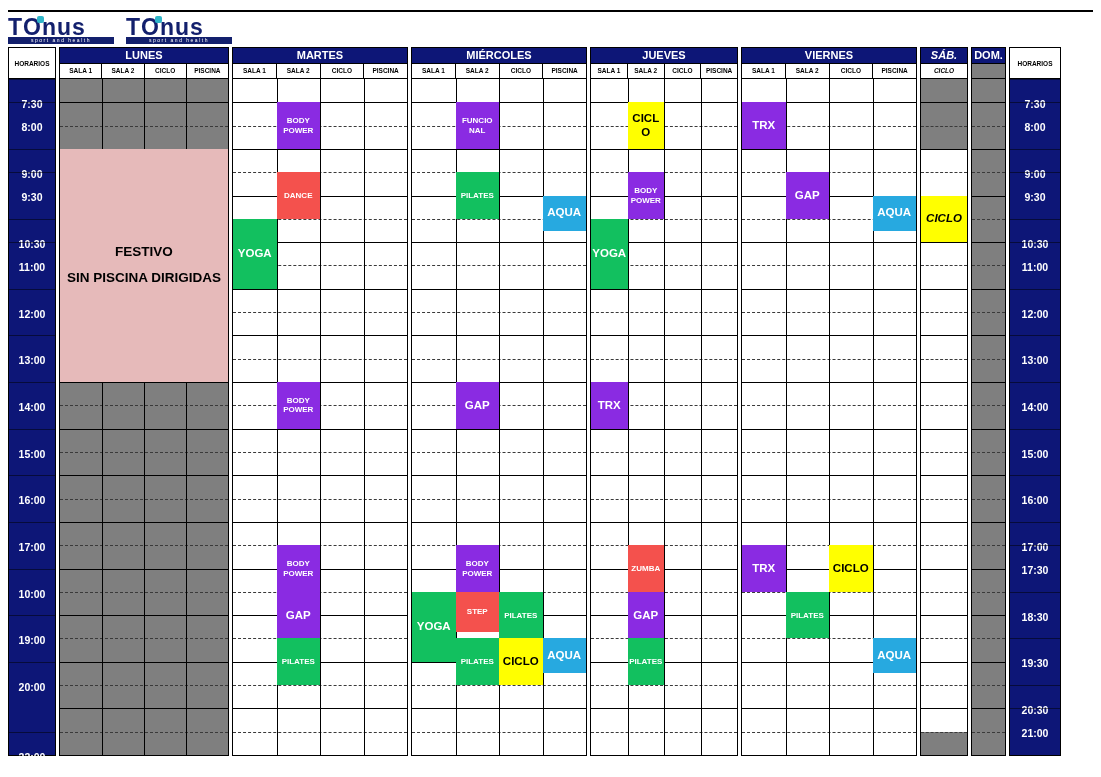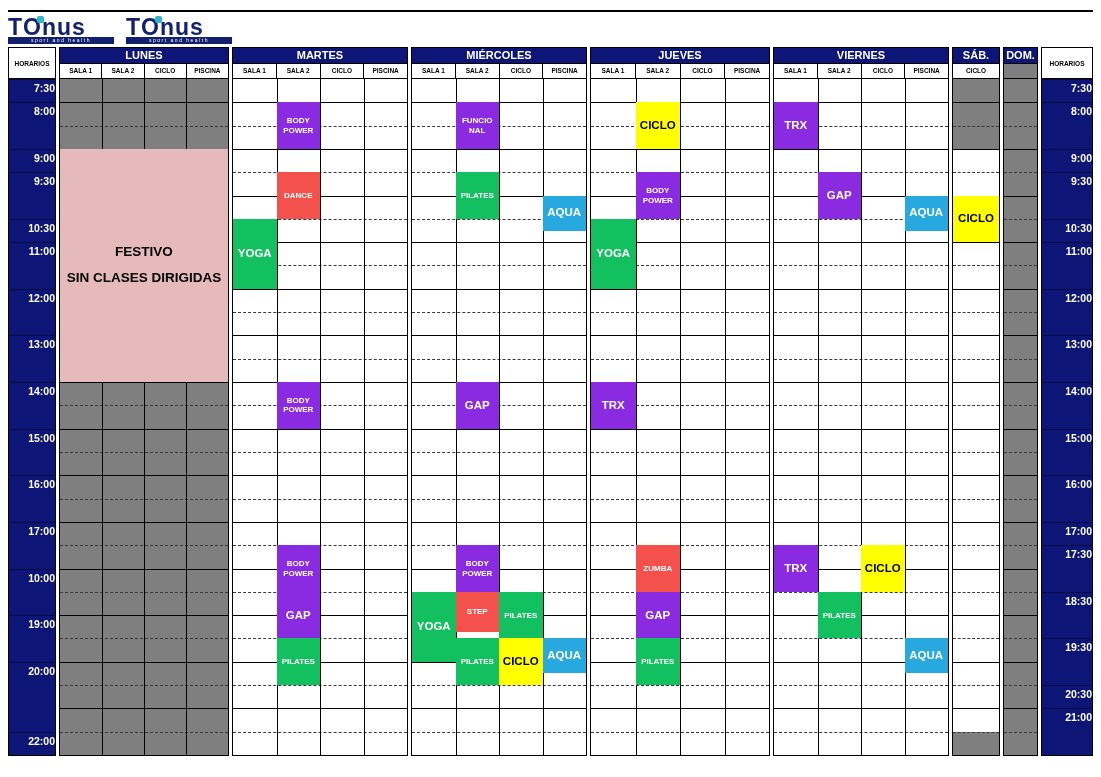--- a/index.html
+++ b/index.html
@@ -35,22 +35,22 @@
         overflow-wrap:anywhere; }
   .ev.lg { font-size:11.5px; }
   .ev.sm { font-size:8px; }
   .ev.dark-text { color:#000; }
   .notice { position:absolute; left:0; right:0; z-index:3; background:#e6baba; color:#000; font-weight:bold;
             font-size:13.5px; display:flex; flex-direction:column; justify-content:center;
             gap:9px; text-align:center; padding:17px 2px; line-height:1.25; }
   .horarios-head { height:31px; border-bottom:1px solid #000; display:flex; align-items:center;
                    justify-content:center; font-size:6.5px; font-weight:bold; color:#000; background:#fff; }
   .time-body { position:relative; height:676px; background:#0d1677; }
-  .tlabel { position:absolute; left:0; width:100%; text-align:right; color:#fff; font-weight:bold;
-            font-size:10.5px; padding-top:2px; border-top:1px solid rgba(0,0,0,.5); }
+  .tlabel { position:absolute; left:0; width:100%; text-align:center; color:#fff; font-weight:bold;
+            font-size:10.5px; padding-top:18px; border-top:1px solid rgba(0,0,0,.5); }
 </style>
 </head>
 <body>
 
 <div class="sheet">
   <div class="topbar">
     <div class="logo">
       <div class="logo-word"><span>T</span><span class="logo-o"><span>O</span><span class="logo-dot"></span></span><span>nus</span></div>
       <div class="logo-bar"><span>sport and health</span></div>
     </div>
@@ -119,21 +119,21 @@
           <div class="hline dashed" style="top: 559.448px;"></div>
           <div class="hline" style="top: 582.759px;"></div>
           <div class="hline dashed" style="top: 606.069px;"></div>
           <div class="hline" style="top: 629.379px;"></div>
           <div class="hline dashed" style="top: 652.69px;"></div>
           <div class="vline" style="left: 25%;"></div>
           <div class="vline" style="left: 50%;"></div>
           <div class="vline" style="left: 75%;"></div>
           <div class="notice" style="top: 69.931px; height: 233.103px; background: rgb(230, 186, 186);">
             <div>FESTIVO</div>
-            <div>SIN CLASES DIRIGIDAS</div>
+            <div>SIN PISCINA DIRIGIDAS</div>
           </div>
         </div>
       </div>
       <div class="col-gap"></div>
       <div class="group" style="width: 176px;">
         <div class="day-head">MARTES</div>
         <div class="sala-row">
           <div class="sala-cell">SALA 1</div>
           <div class="sala-cell">SALA 2</div>
           <div class="sala-cell">CICLO</div>
@@ -228,21 +228,21 @@
           <div class="ev sm" style="left: 25%; width: 25%; top: 466.207px; height: 46.6207px; background: rgb(138, 43, 226);">BODY POWER</div>
           <div class="ev lg" style="left: 0%; width: 25%; top: 512.828px; height: 69.931px; background: rgb(18, 192, 95);">YOGA</div>
           <div class="ev sm" style="left: 25%; width: 25%; top: 512.828px; height: 40px; background: rgb(244, 81, 77);">STEP</div>
           <div class="ev sm" style="left: 50%; width: 25%; top: 512.828px; height: 46.6207px; background: rgb(18, 192, 95);">PILATES</div>
           <div class="ev sm" style="left: 25%; width: 25%; top: 559.448px; height: 46.6207px; background: rgb(18, 192, 95);">PILATES</div>
           <div class="ev lg dark-text" style="left: 50%; width: 25%; top: 559.448px; height: 46.6207px; background: rgb(255, 255, 0);">CICLO</div>
           <div class="ev lg" style="left: 75%; width: 25%; top: 559.448px; height: 34.9655px; background: rgb(39, 169, 224);">AQUA</div>
         </div>
       </div>
       <div class="col-gap"></div>
-      <div class="group" style="width: 180px;">
+      <div class="group" style="width: 148px;">
         <div class="day-head">JUEVES</div>
         <div class="sala-row">
           <div class="sala-cell">SALA 1</div>
           <div class="sala-cell">SALA 2</div>
           <div class="sala-cell">CICLO</div>
           <div class="sala-cell">PISCINA</div>
         </div>
         <div class="grid">
           <div class="hline" style="top: 23.3103px;"></div>
           <div class="hline dashed" style="top: 46.6207px;"></div>
@@ -328,21 +328,21 @@
           <div class="ev lg" style="left: 0%; width: 25%; top: 23.3103px; height: 46.6207px; background: rgb(138, 43, 226);">TRX</div>
           <div class="ev lg" style="left: 25%; width: 25%; top: 93.2414px; height: 46.6207px; background: rgb(138, 43, 226);">GAP</div>
           <div class="ev lg" style="left: 75%; width: 25%; top: 116.552px; height: 34.9655px; background: rgb(39, 169, 224);">AQUA</div>
           <div class="ev lg" style="left: 0%; width: 25%; top: 466.207px; height: 46.6207px; background: rgb(138, 43, 226);">TRX</div>
           <div class="ev lg dark-text" style="left: 50%; width: 25%; top: 466.207px; height: 46.6207px; background: rgb(255, 255, 0);">CICLO</div>
           <div class="ev sm" style="left: 25%; width: 25%; top: 512.828px; height: 46.6207px; background: rgb(18, 192, 95);">PILATES</div>
           <div class="ev lg" style="left: 75%; width: 25%; top: 559.448px; height: 34.9655px; background: rgb(39, 169, 224);">AQUA</div>
         </div>
       </div>
       <div class="col-gap"></div>
-      <div class="group" style="width: 48px;">
+      <div class="group" style="width: 48px; font-style: italic;">
         <div class="day-head">SÁB.</div>
         <div class="sala-row">
           <div class="sala-cell">CICLO</div>
         </div>
         <div class="grid">
           <div class="closed" style="top: 0px; height: 69.931px; background: rgb(127, 127, 127);"></div>
           <div class="closed" style="top: 652.69px; height: 23.3103px; background: rgb(127, 127, 127);"></div>
           <div class="hline" style="top: 23.3103px;"></div>
           <div class="hline dashed" style="top: 46.6207px;"></div>
           <div class="hline" style="top: 69.931px;"></div>

